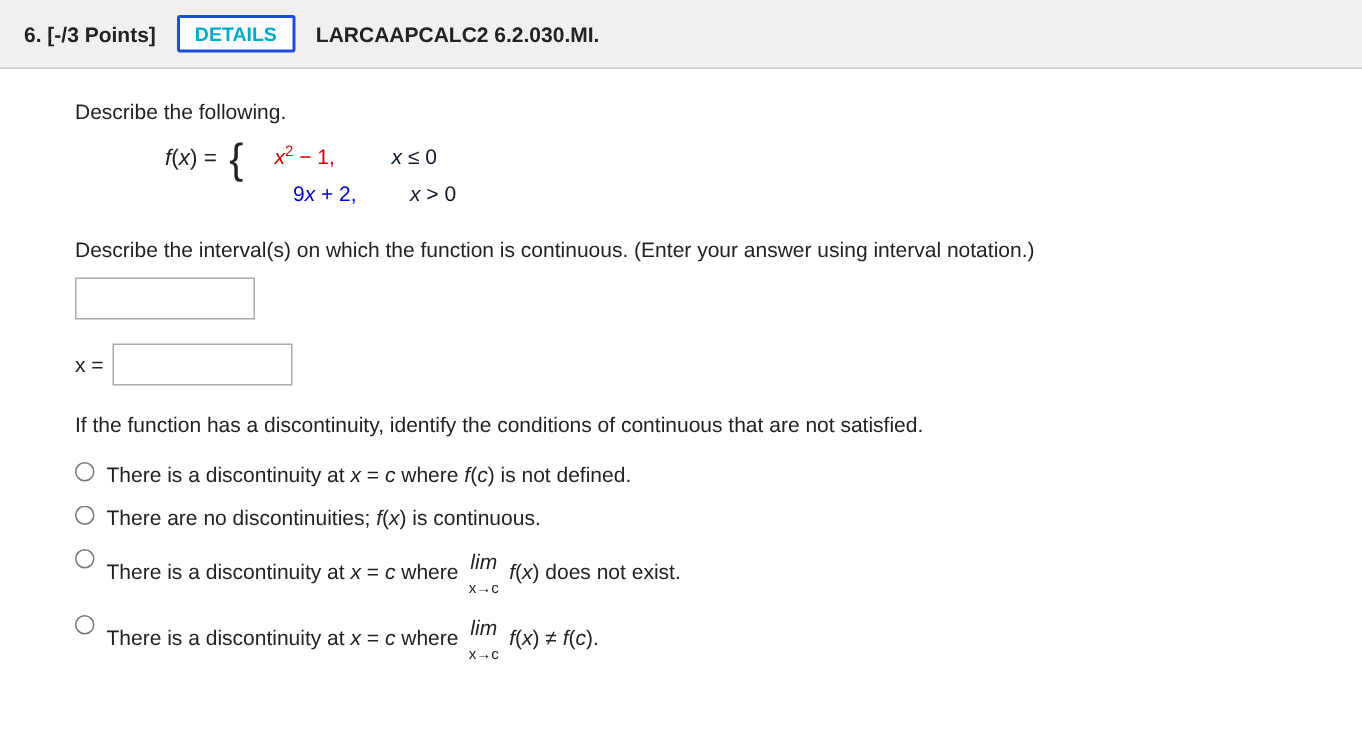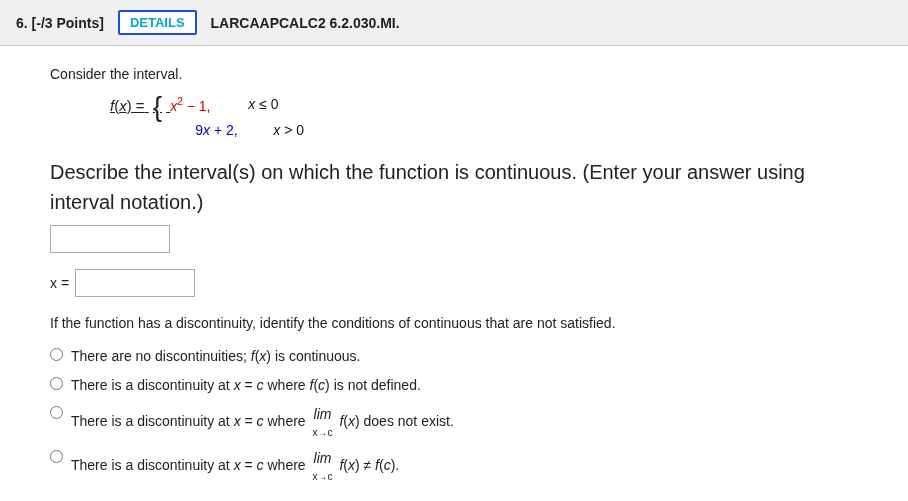--- a/index.html
+++ b/index.html
@@ -45,40 +45,40 @@
       padding: 20px 40px 20px 50px;
     }
     .consider-text {
       font-size: 14px;
       margin-bottom: 10px;
     }
     .function-def {
       margin: 10px 0 10px 60px;
       font-size: 15px;
       line-height: 1.8;
-      text-decoration: underline;
     }
     .piecewise {
       display: inline-flex;
       flex-direction: column;
       font-size: 14px;
       line-height: 1.7;
+      align-items: center;
     }
     .piecewise .piece {
       display: flex;
       gap: 8px;
     }
     .piece .expr { min-width: 70px; }
     .piece .cond { color: #0f172a; }
     .italic { font-style: italic; }
     .red { color: #cc0000; }
     .blue { color: #0000cc; margin-left: 25px; }
     .question-block {
       margin: 14px 0 8px 0;
-      font-size: 20px;
+      font-size: 14px;
       line-height: 1.5;
     }
     .answer-input {
       border: 1px solid #aaa;
       width: 120px;
       height: 28px;
       padding: 2px 6px;
       font-size: 14px;
       display: block;
       margin: 8px 0 16px 0;
@@ -122,21 +122,21 @@
 <div class="page-wrapper">
 
   <div class="header-bar">
     <span class="problem-number">6.  [-/3 Points]</span>
     <button class="details-btn">DETAILS</button>
     <span class="problem-code">LARCAAPCALC2 6.2.030.MI.</span>
   </div>
 
   <div class="content-area">
 
-    <p class="consider-text">Consider the interval.</p>
+    <p class="consider-text">Describe the following.</p>
 
     <div class="function-def">
       <span class="italic">f</span><span>(</span><span class="italic">x</span><span>) =</span>
       <span style="font-size:28px; line-height:1; vertical-align:middle; margin: 0 4px;">{</span>
       <span class="piecewise">
         <span class="piece">
           <span class="expr red"><span class="italic">x</span><sup>2</sup> − 1,</span>
           <span class="cond"><span class="italic">x</span> ≤ 0</span>
         </span>
         <span class="piece">
@@ -156,28 +156,28 @@
       <input class="answer-input" type="text" style="">
     </div>
 
     <div class="discontinuity-question">
       If the function has a discontinuity, identify the conditions of continuous that are not satisfied.
     </div>
 
     <div class="radio-option">
       <input type="radio" name="discontinuity" style="">
       <span class="option-text">
+        There is a discontinuity at <span class="italic">x</span> = <span class="italic">c</span> where <span class="italic">f</span>(<span class="italic">c</span>) is not defined.
+      </span>
+    </div>
+
+    <div class="radio-option">
+      <input type="radio" name="discontinuity" style="">
+      <span class="option-text">
         There are no discontinuities; <span class="italic">f</span>(<span class="italic">x</span>) is continuous.
-      </span>
-    </div>
-
-    <div class="radio-option">
-      <input type="radio" name="discontinuity" style="">
-      <span class="option-text">
-        There is a discontinuity at <span class="italic">x</span> = <span class="italic">c</span> where <span class="italic">f</span>(<span class="italic">c</span>) is not defined.
       </span>
     </div>
 
     <div class="radio-option">
       <input type="radio" name="discontinuity" style="">
       <span class="option-text">
         There is a discontinuity at <span class="italic">x</span> = <span class="italic">c</span> where
         <span style="display:inline-flex; flex-direction:column; align-items:center; vertical-align:middle; margin: 0 3px;">
           <span style="font-style:italic;">lim</span>
           <span style="font-size:10px;">x→c</span>

